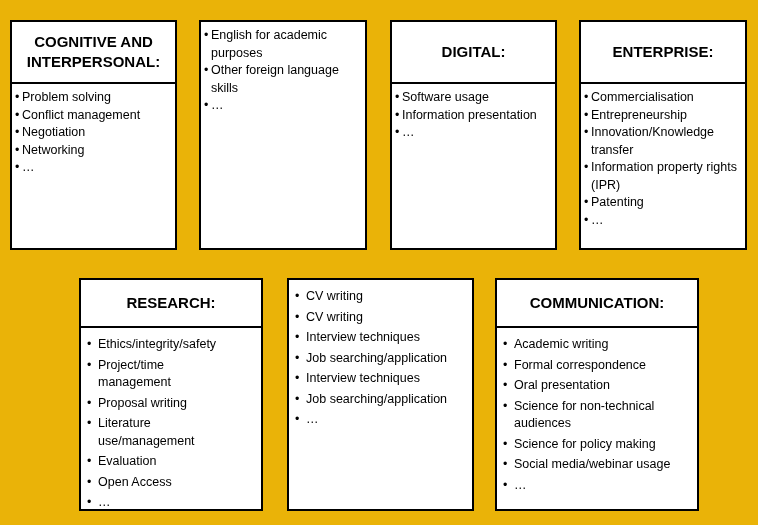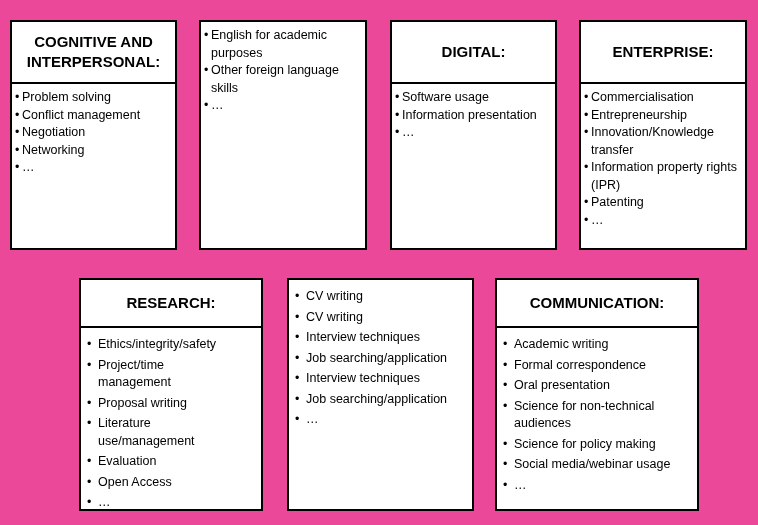--- a/index.html
+++ b/index.html
@@ -1,17 +1,17 @@
 <!DOCTYPE html>
 <html><head>
 <meta charset="utf-8">
 <style>
   html,body { margin:0; padding:0; background:#ffffff; }
   .stage {
-    position:relative; width:758px; height:525px; background:#ec4899;
+    position:relative; width:758px; height:525px; background:#eab308;
     font-family:"Liberation Sans", sans-serif; color:#000000; overflow:hidden;
   }
   .box {
     position:absolute; box-sizing:border-box;
     border:2px solid #000000; background:#ffffff;
   }
   .box-header {
     box-sizing:border-box; border-bottom:2px solid #000000;
     display:flex; align-items:center; justify-content:center;
     text-align:center; font-weight:bold; font-size:15px; line-height:20px;

